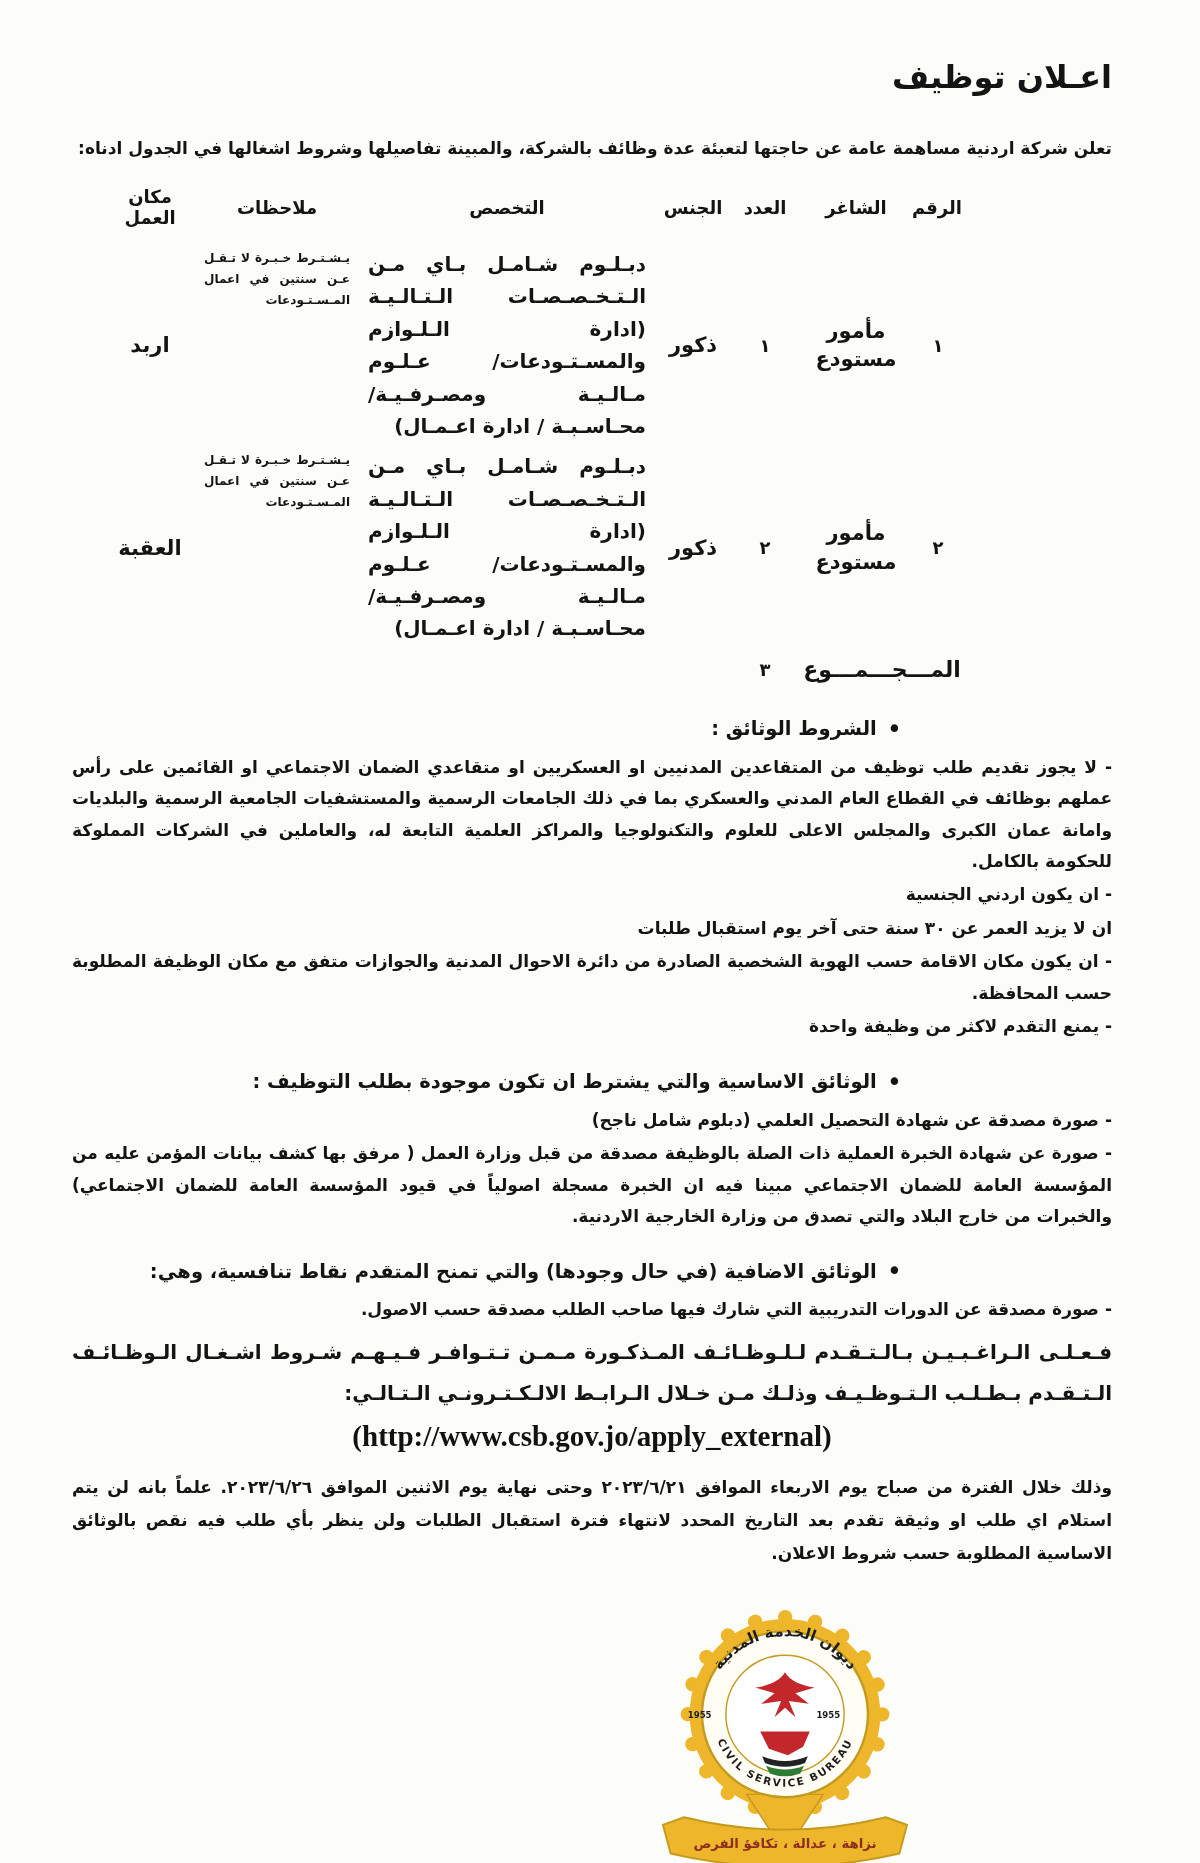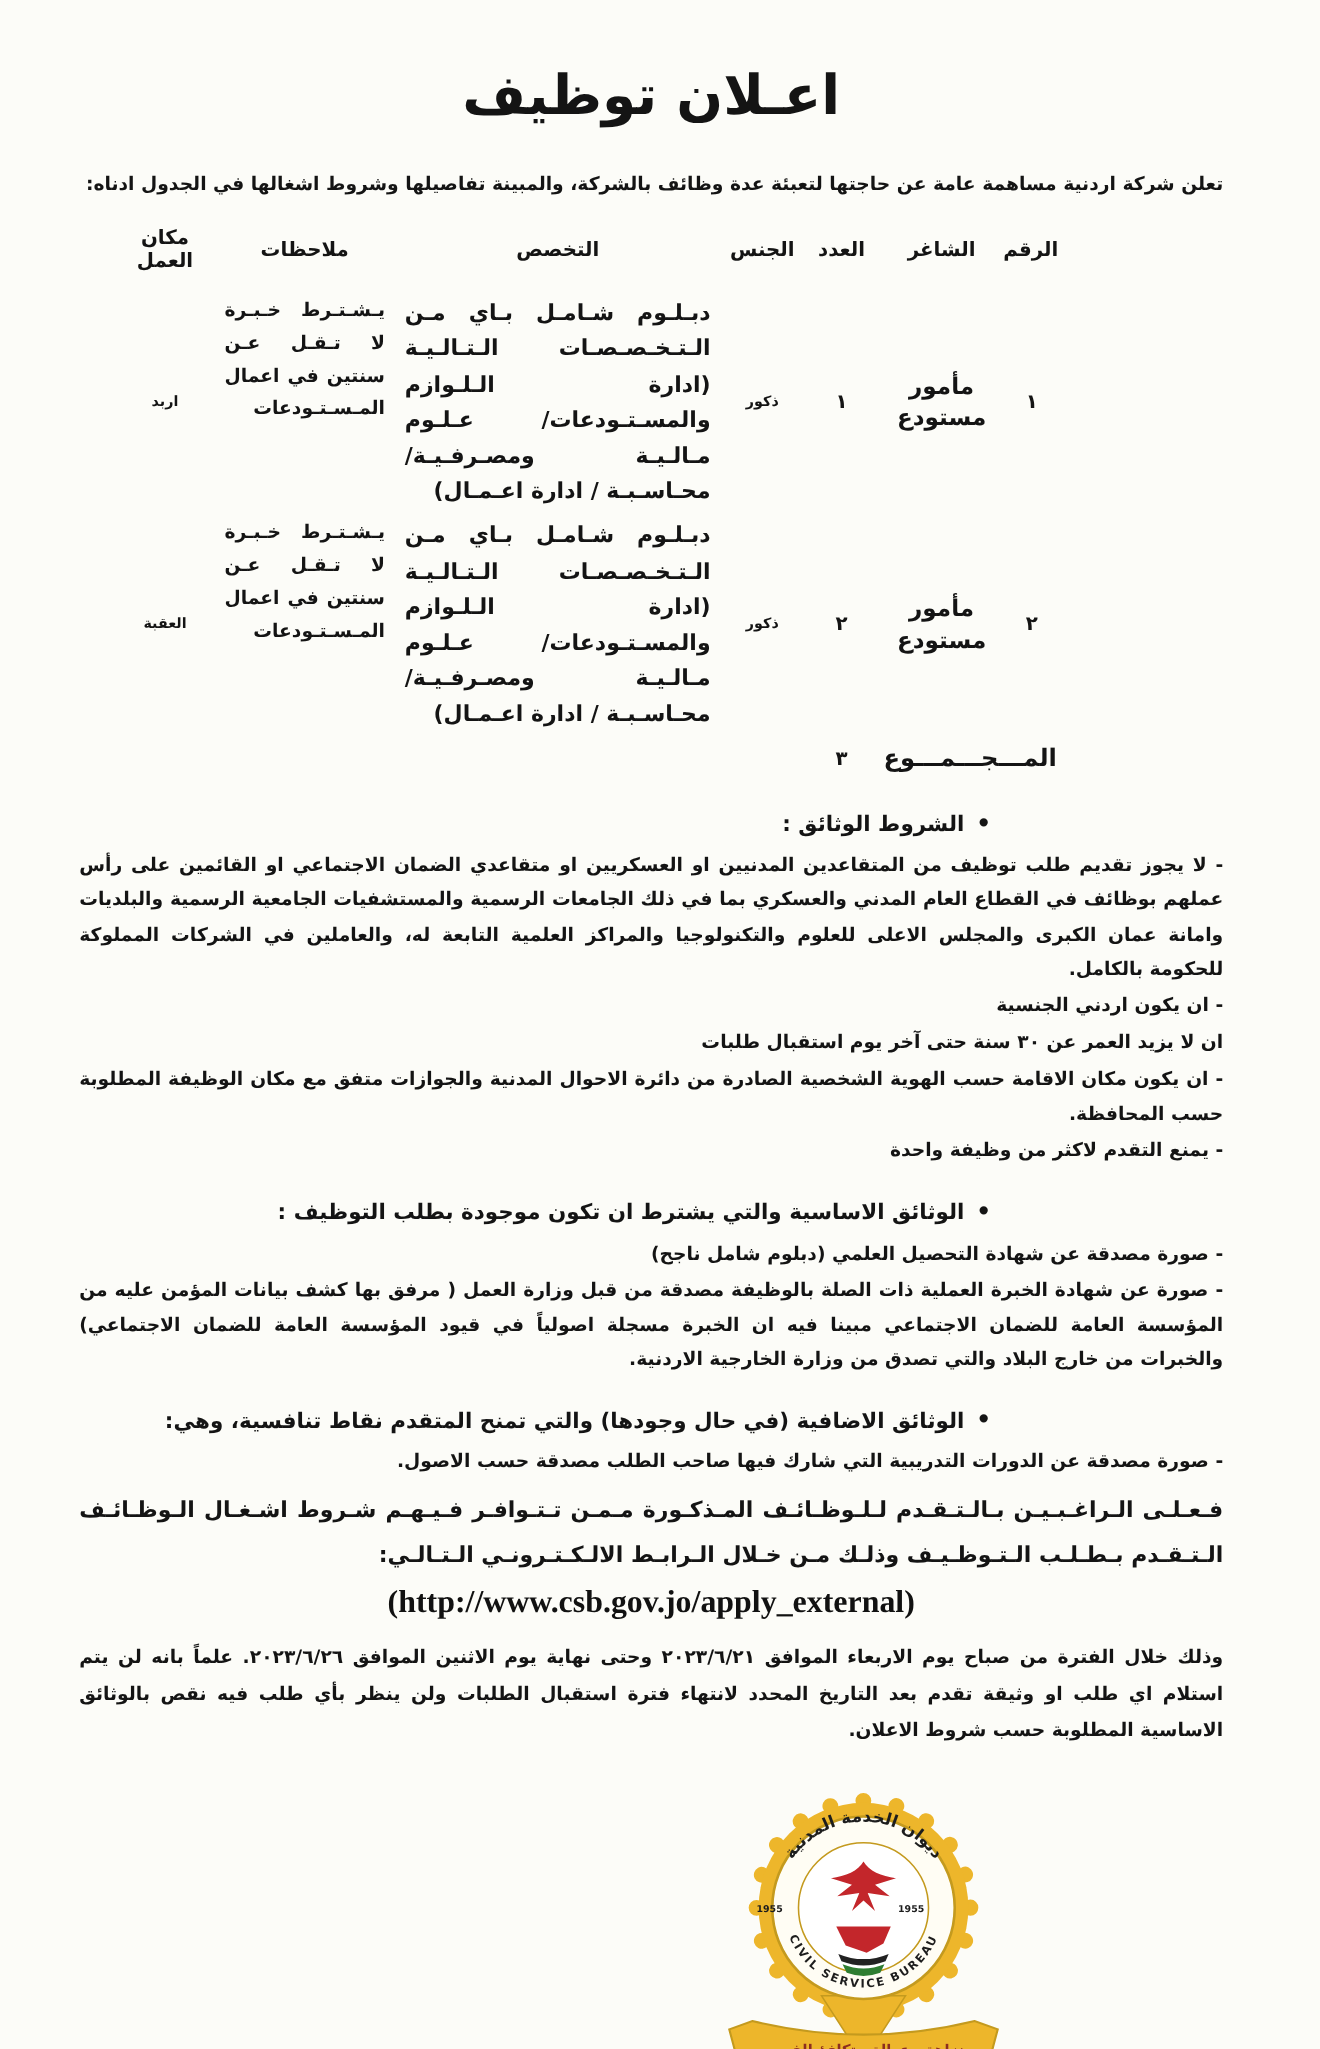--- a/index.html
+++ b/index.html
@@ -7,43 +7,43 @@
   .page {
     width: 1200px; height: 1863px; margin: 0 auto;
     background: #fcfcf8; color: #141414;
     direction: rtl;
     font-family: "DejaVu Sans", sans-serif;
     overflow: hidden; position: relative;
   }
   .inner { padding: 42px 88px 0 72px; }
 
   .title {
-    text-align: center; font-size: 50px; font-weight: 700;
+    font-size: 32px; font-weight: 700;
     margin: 16px 0 42px;
   }
   .intro { font-size: 17px; font-weight: 700; margin: 0 0 26px; }
 
   table.jobs {
     width: 860px; margin-right: 148px;
     border-collapse: collapse; table-layout: fixed;
   }
   .jobs th { font-size: 18px; font-weight: 700; text-align: center; padding: 2px 2px 16px; }
   .jobs td { font-weight: 700; text-align: center; vertical-align: middle; padding: 8px 3px; }
   .c-num   { width: 52px; }
   .c-vac   { width: 112px; }
   .c-count { width: 70px; }
   .c-gender{ width: 74px; }
   .c-spec  { width: 298px; }
   .c-notes { width: 162px; }
   .c-loc   { width: 92px; }
   td.c-vac { font-size: 21px; line-height: 1.35; }
   td.c-num, td.c-count { font-size: 18px; }
-  td.c-gender, td.c-loc { font-size: 13px; }
+  td.c-gender, td.c-loc { font-size: 21px; }
   td.c-spec { font-size: 20px; text-align: justify; vertical-align: top; line-height: 1.62; padding: 4px 10px; }
-  td.c-notes { font-size: 17px; text-align: justify; vertical-align: top; line-height: 1.75; padding: 4px 8px; }
+  td.c-notes { font-size: 12px; text-align: justify; vertical-align: top; line-height: 1.75; padding: 4px 8px; }
   .total-label { font-size: 22px; font-weight: 700; text-align: center; padding-top: 20px; }
   .total-value { font-size: 18px; font-weight: 700; text-align: center; padding-top: 22px; }
 
   .section-heading {
     display: flex; align-items: center; gap: 10px;
     padding-right: 210px; margin: 26px 0 10px;
   }
   .bullet { font-size: 26px; line-height: 1; }
   .heading-text { font-size: 19.5px; font-weight: 700; }
 

